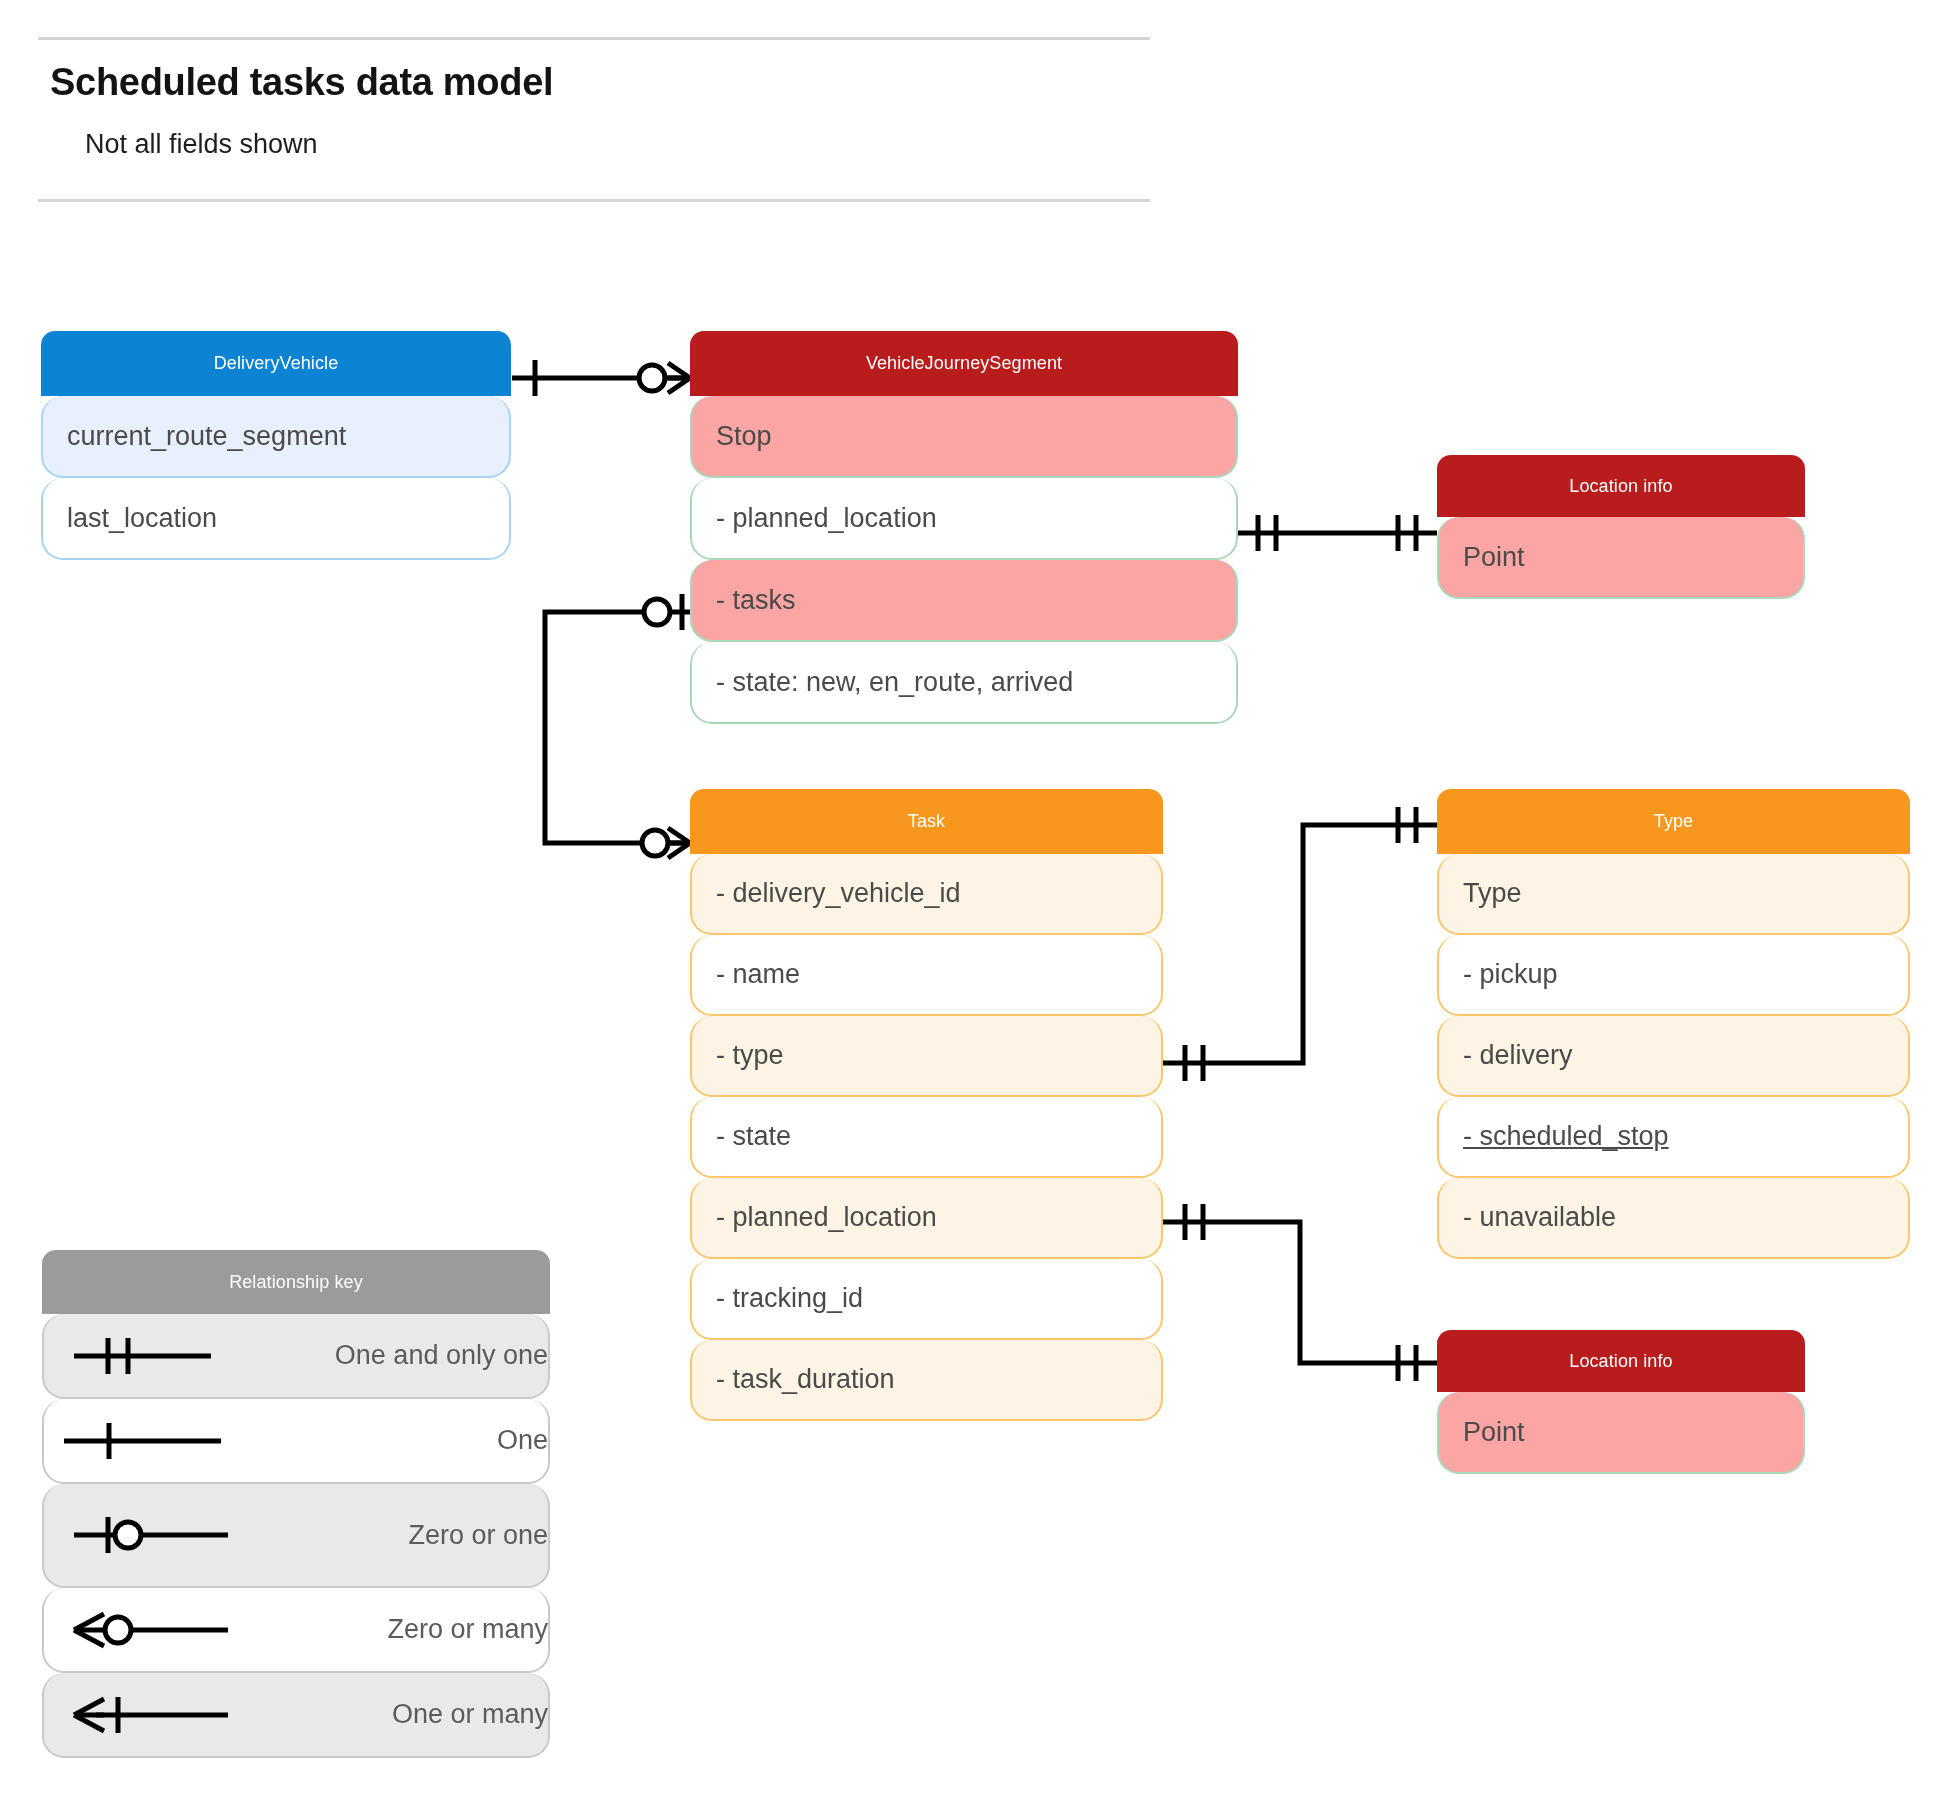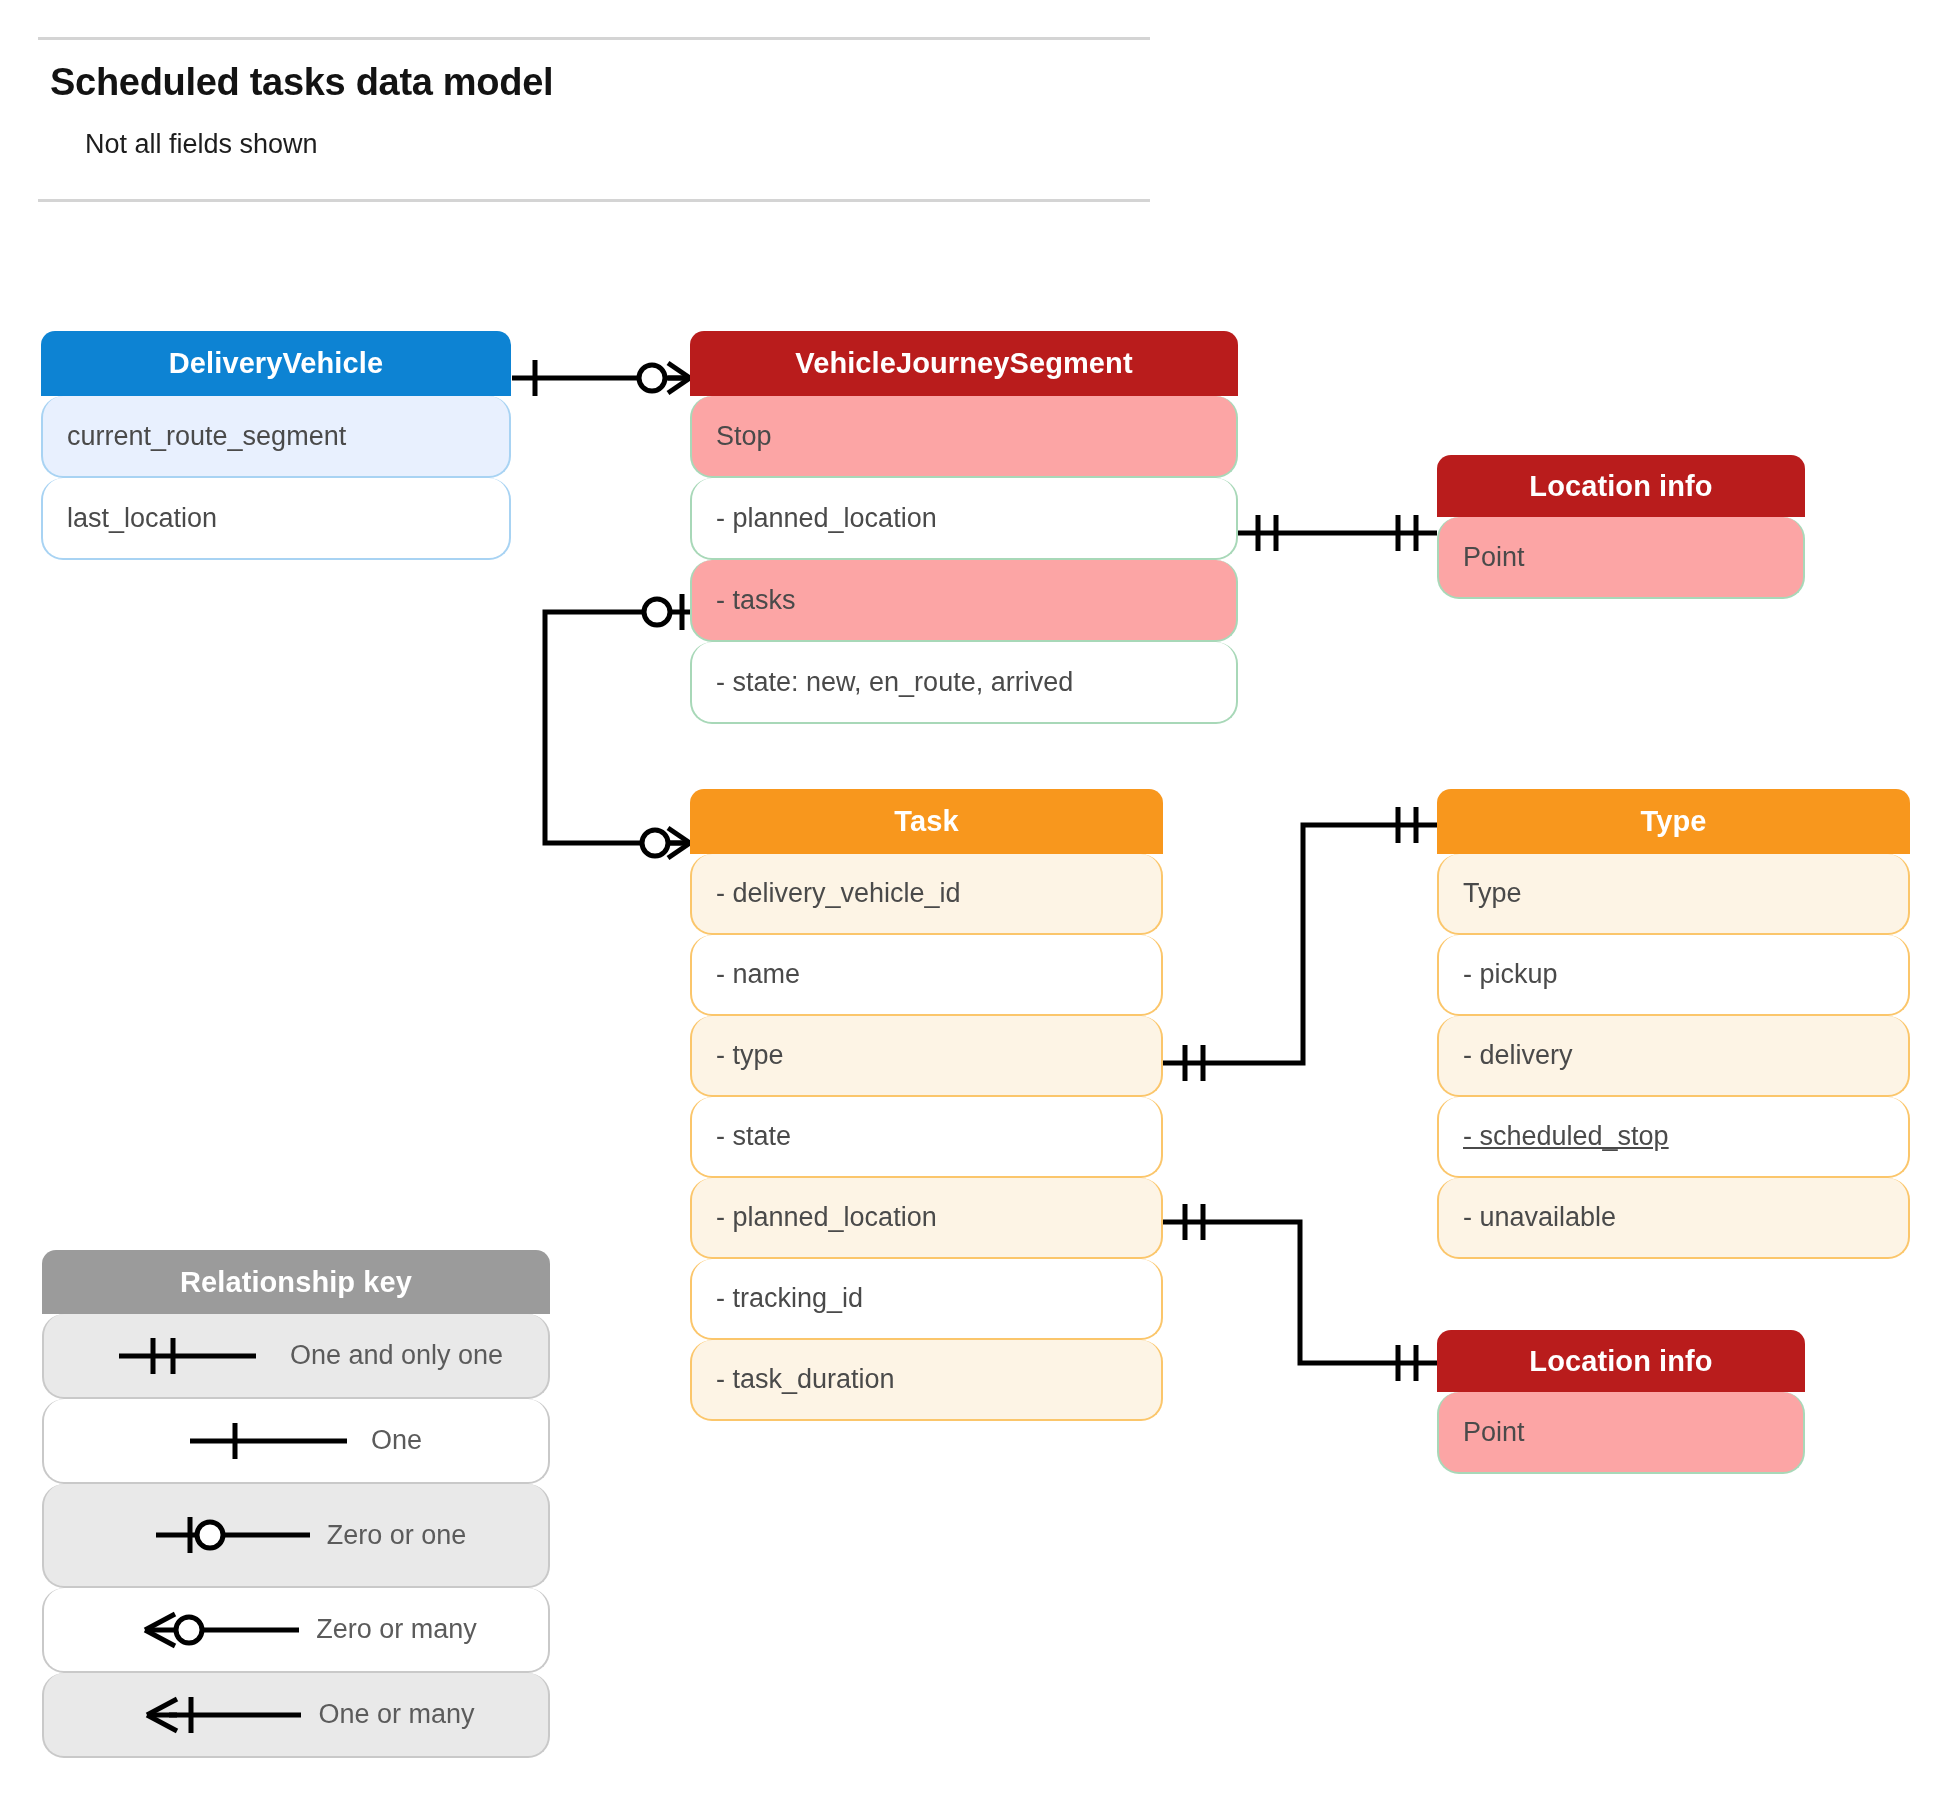--- a/index.html
+++ b/index.html
@@ -54,22 +54,22 @@
   
   .entity {
     position: absolute;
     box-sizing: border-box;
   }
   .entity-header {
     box-sizing: border-box;
     width: 100%;
     border-radius: 14px 14px 0 0;
     color: #ffffff;
-    font-size: 29px;
-    font-weight: bold;
+    font-size: 18px;
+    font-weight: normal;
     display: flex;
     align-items: center;
     justify-content: center;
     letter-spacing: 0.1px;
   }
   .entity-body {
     box-sizing: border-box;
     width: 100%;
   }
   .row {
@@ -104,21 +104,21 @@
   .theme-orange .row.plain { background: #ffffff; }
 
   
   .theme-gray .entity-header { background: #9b9b9b; }
   .theme-gray .row { border-left: 2px solid #c9c9c9; border-right: 2px solid #c9c9c9; border-bottom: 2px solid #c9c9c9; }
   .theme-gray .row.alt { background: #e9e9e9; }
   .theme-gray .row.plain { background: #ffffff; }
 
   .legend-row {
     padding-left: 12px;
-    justify-content: center;
+    justify-content: space-between;
     font-size: 27px;
     color: #5b5b5b;
   }
   .legend-sym {
     width: 185px;
     flex: 0 0 185px;
     display: flex;
     align-items: center;
     justify-content: flex-start;
   }

